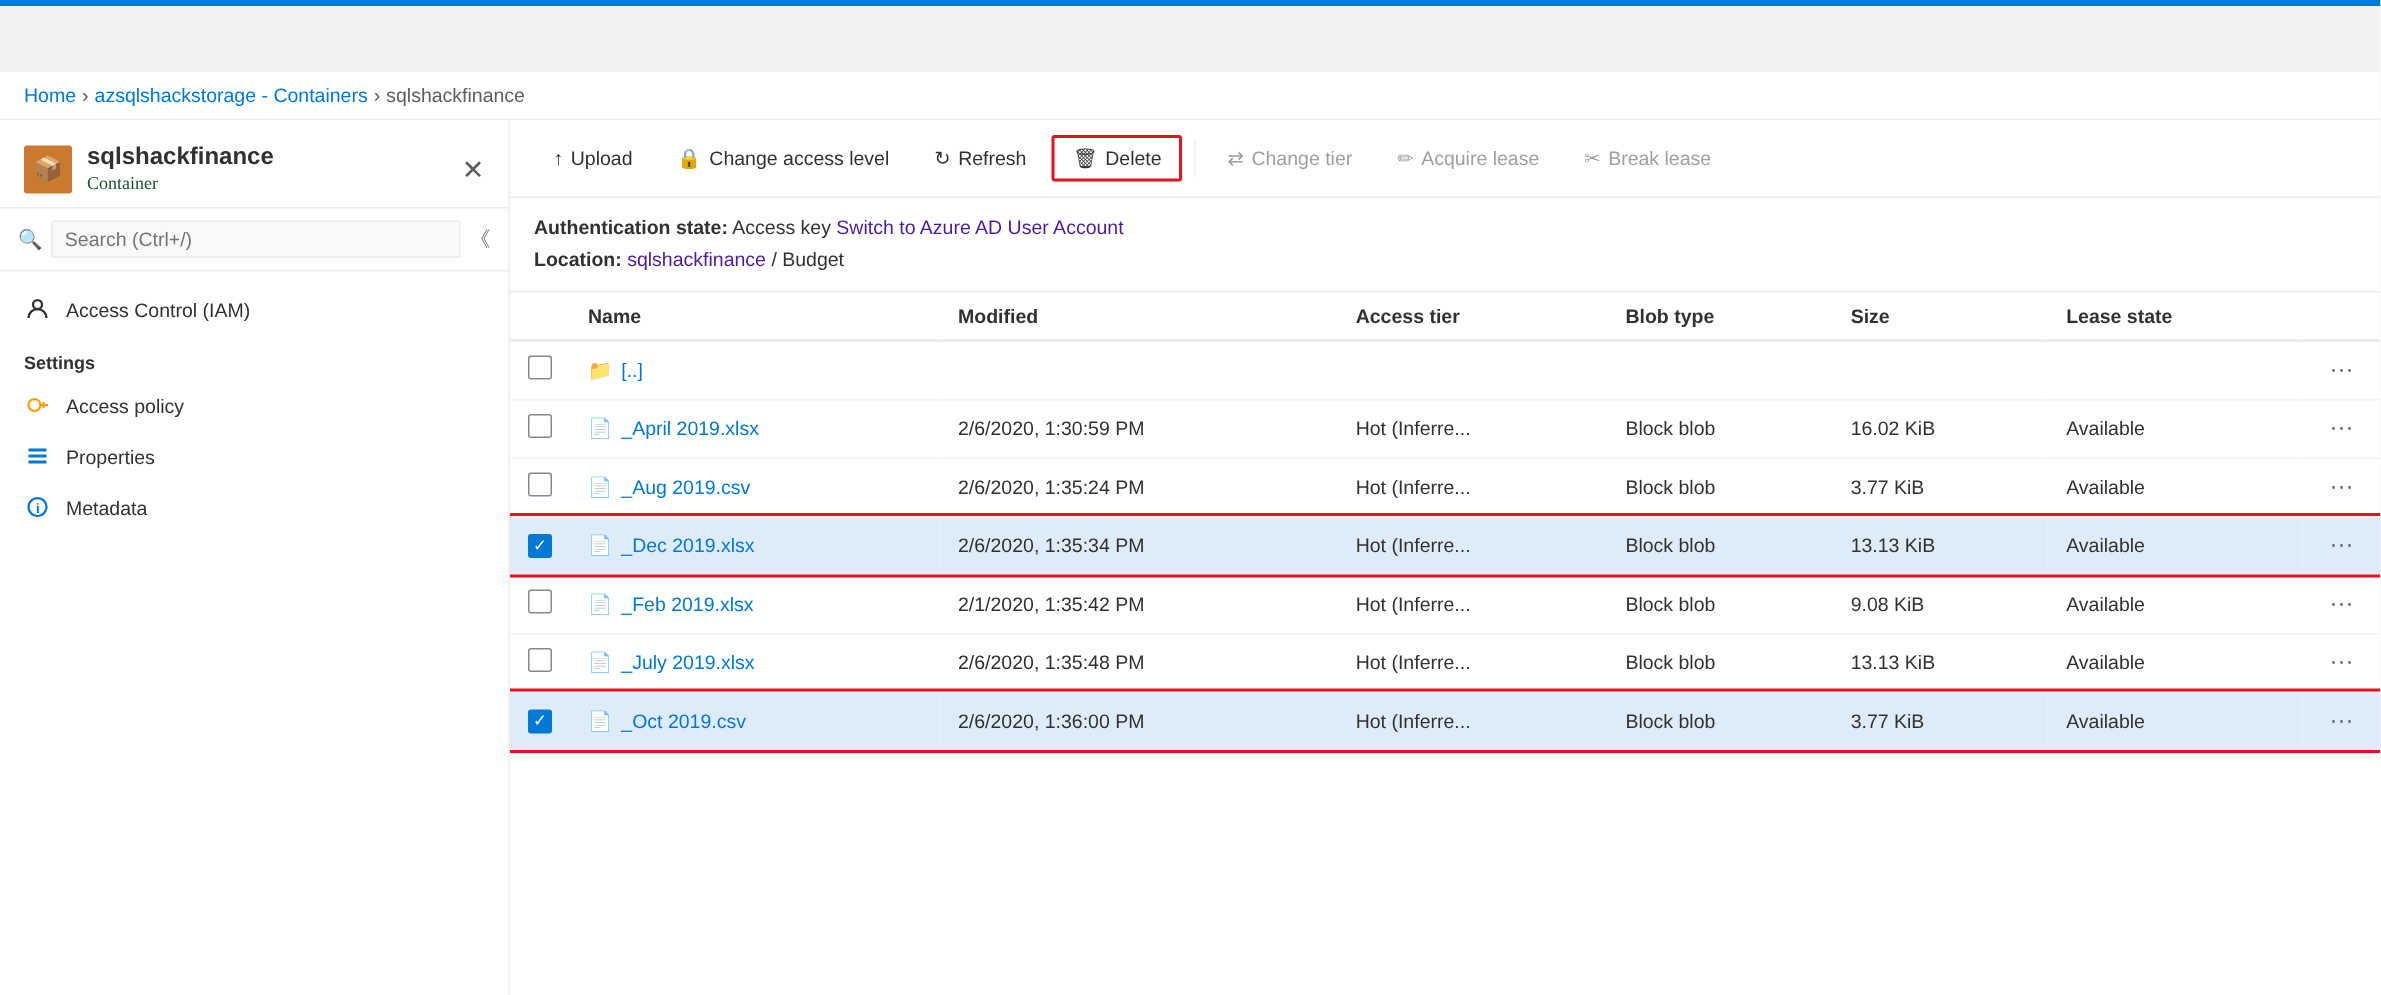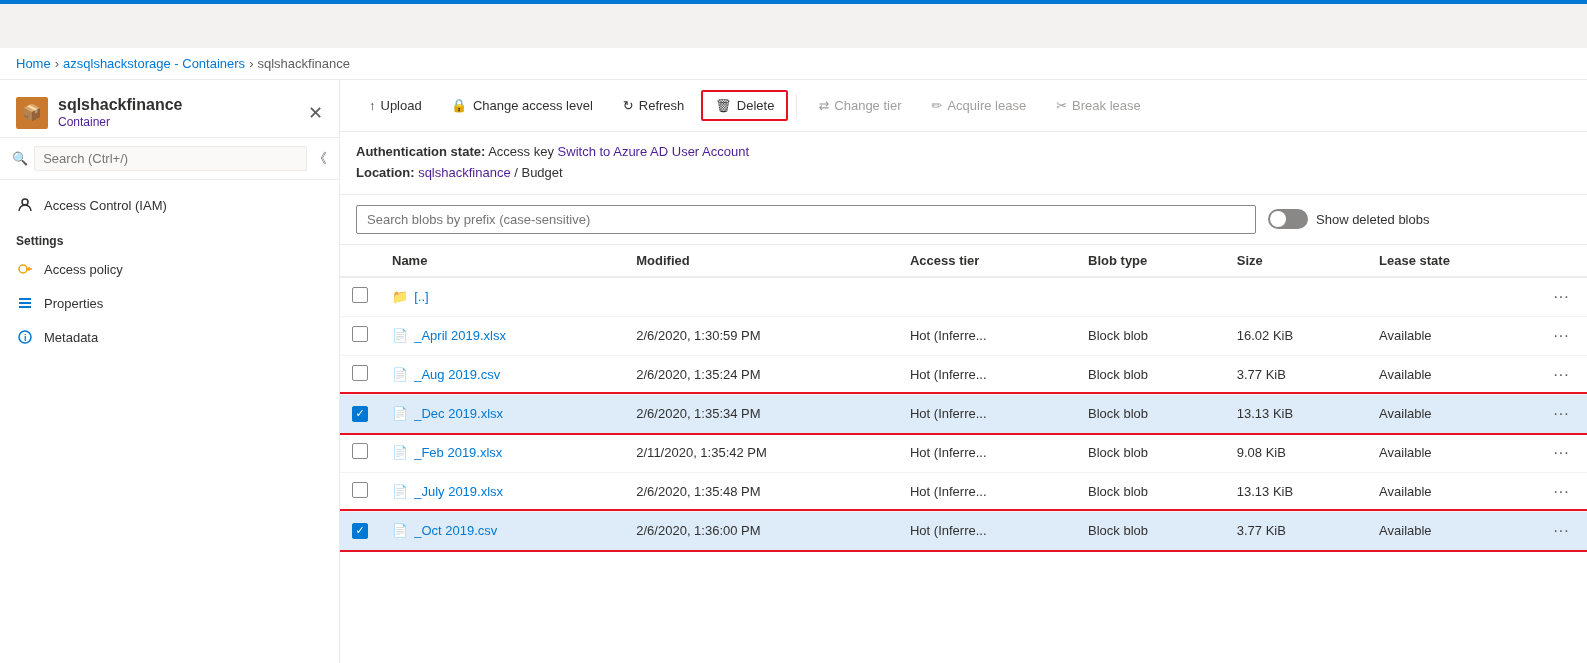--- a/index.html
+++ b/index.html
@@ -58,21 +58,22 @@
       border-radius: 2px;
     }
 
     .sidebar-title-block h2 {
       font-size: 16px;
       font-weight: 600;
       color: #323130;
     }
     .sidebar-title-block span {
       font-size: 12px;
-      color: #4c1d95;
+      color: #14532d;
+      font-family: Liberation Serif, serif;
     }
 
     .close-btn {
       margin-left: auto;
       background: none;
       border: none;
       cursor: pointer;
       font-size: 18px;
       color: #605e5c;
     }
@@ -446,27 +447,20 @@
         <span> </span><span>Access key</span>
         <a>Switch to Azure AD User Account</a>
       </div>
       <div>
         <strong>Location:</strong>
         <a>sqlshackfinance</a>
         <span>/ Budget</span>
       </div>
     </div>
 
-    <div class="search-bar">
-      <input class="blob-search-input" type="text" placeholder="Search blobs by prefix (case-sensitive)" style="">
-      <div class="toggle-container">
-        <div class="toggle"></div>
-        <span>Show deleted blobs</span>
-      </div>
-    </div>
 
     <div class="table-container">
       <table>
         <thead>
           <tr>
             <th style="width:40px;"></th>
             <th>Name</th>
             <th>Modified</th>
             <th>Access tier</th>
             <th>Blob type</th>
@@ -523,21 +517,21 @@
               <td>Block blob</td>
               <td>13.13 KiB</td>
               <td>Available</td>
               <td><button class="more-btn">···</button></td>
             </tr>
             <tr>
               <td><div class="checkbox"></div></td>
               <td>
                 <span class="file-name"><span class="file-icon">📄</span>_Feb 2019.xlsx</span>
               </td>
-              <td>2/11/2020, 1:35:42 PM</td>
+              <td>2/1/2020, 1:35:42 PM</td>
               <td>Hot (Inferre...</td>
               <td>Block blob</td>
               <td>9.08 KiB</td>
               <td>Available</td>
               <td><button class="more-btn">···</button></td>
             </tr>
             <tr>
               <td><div class="checkbox"></div></td>
               <td>
                 <span class="file-name"><span class="file-icon">📄</span>_July 2019.xlsx</span>

